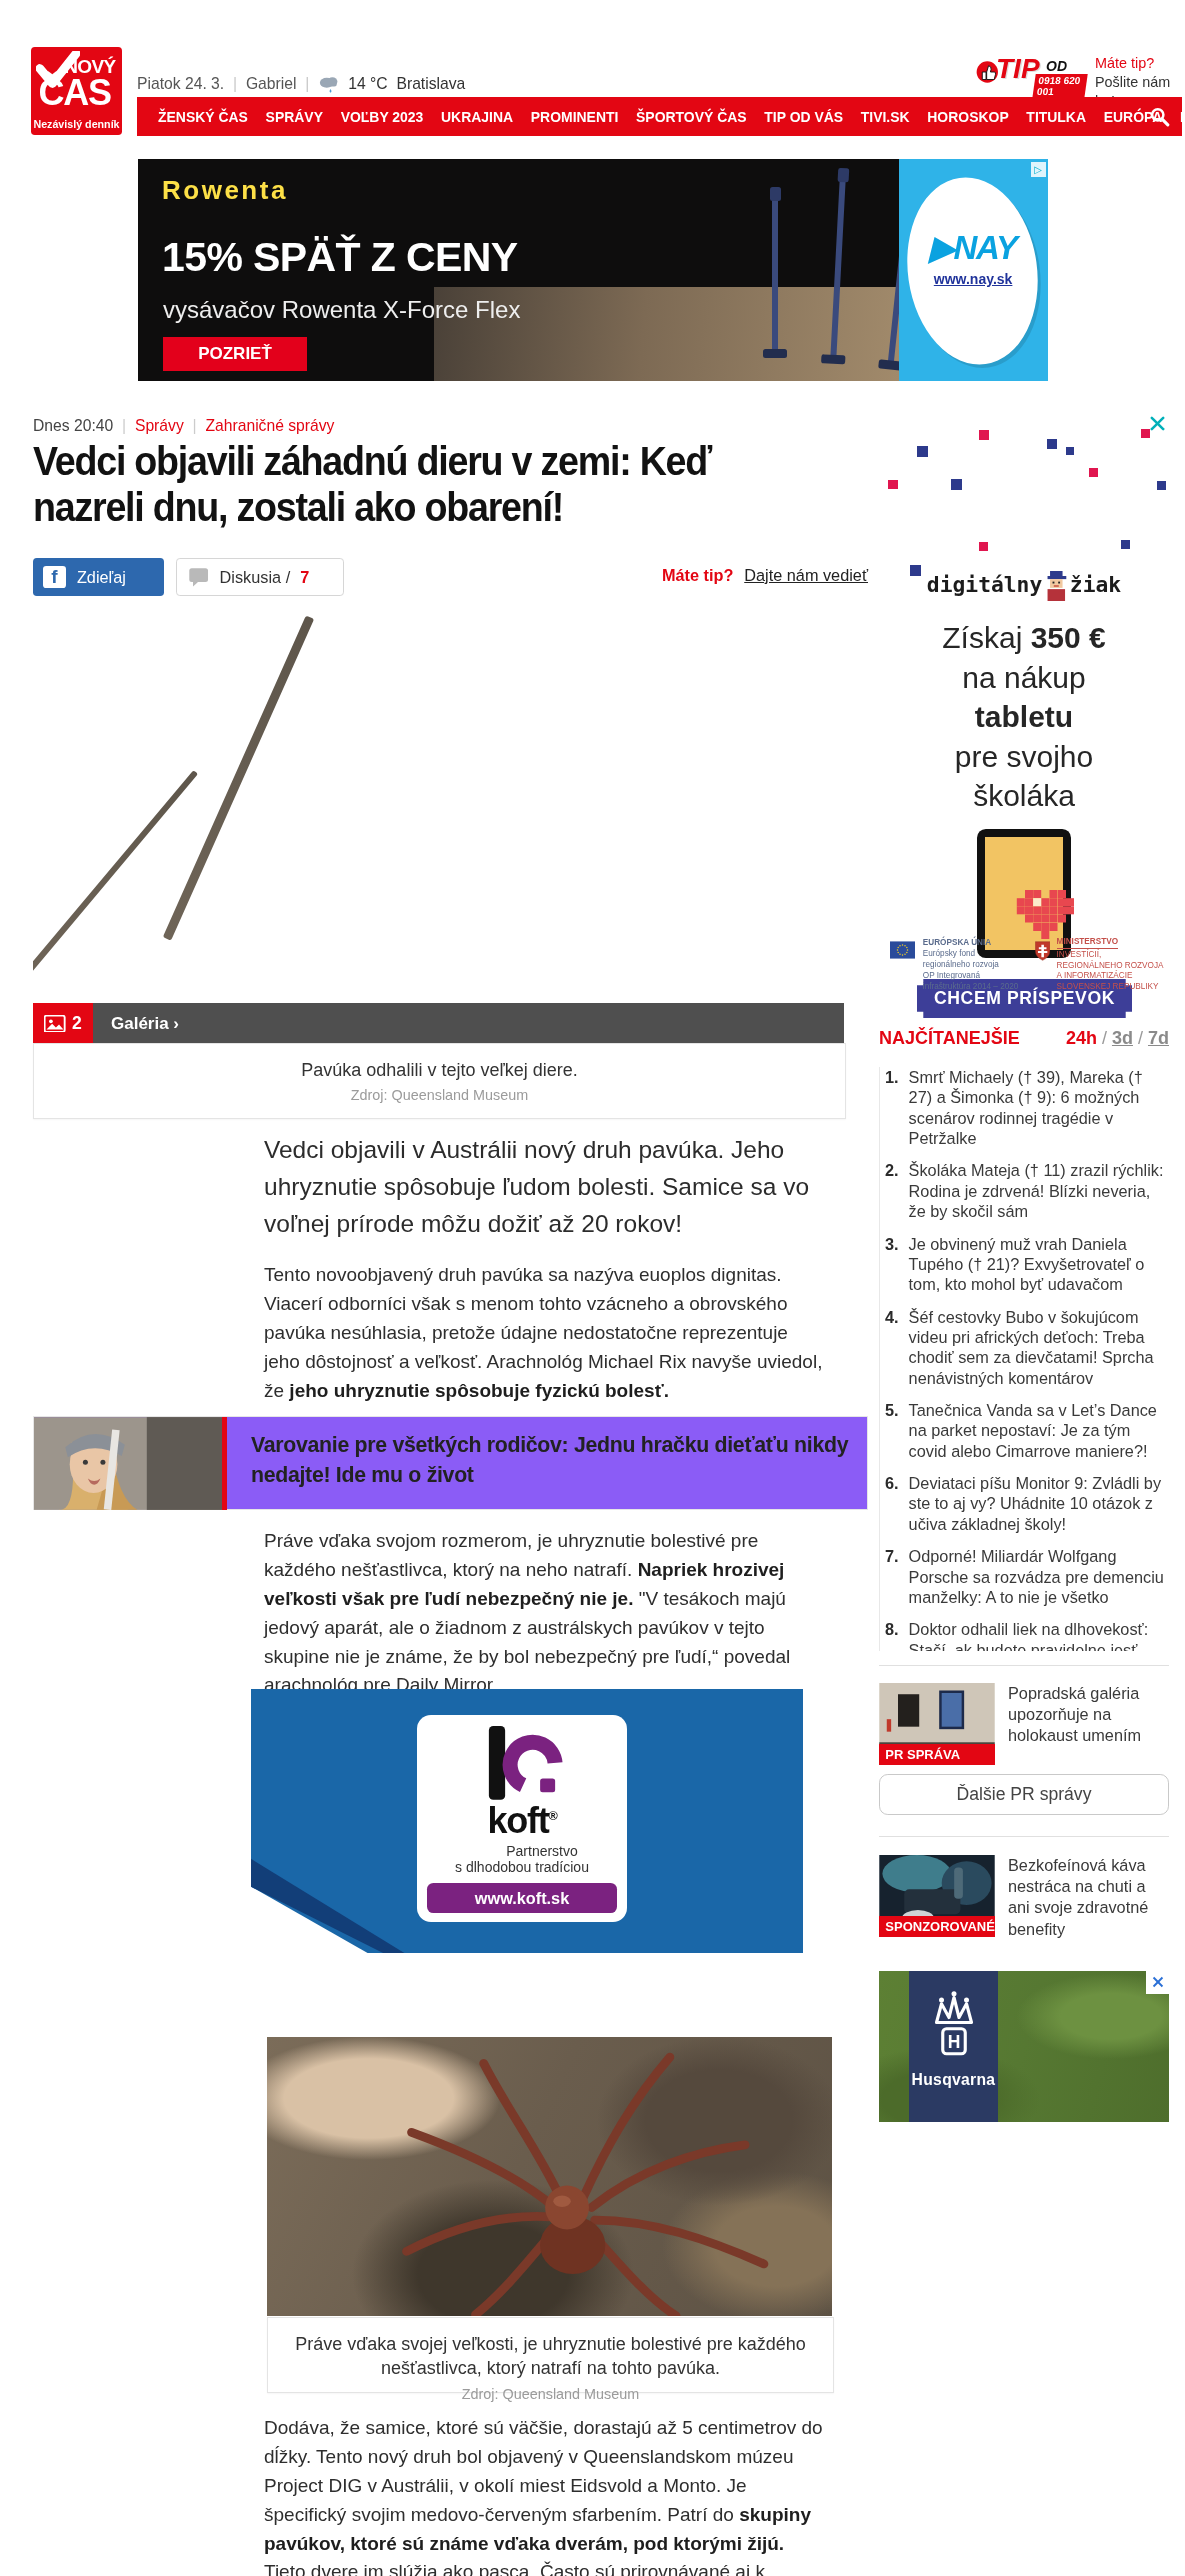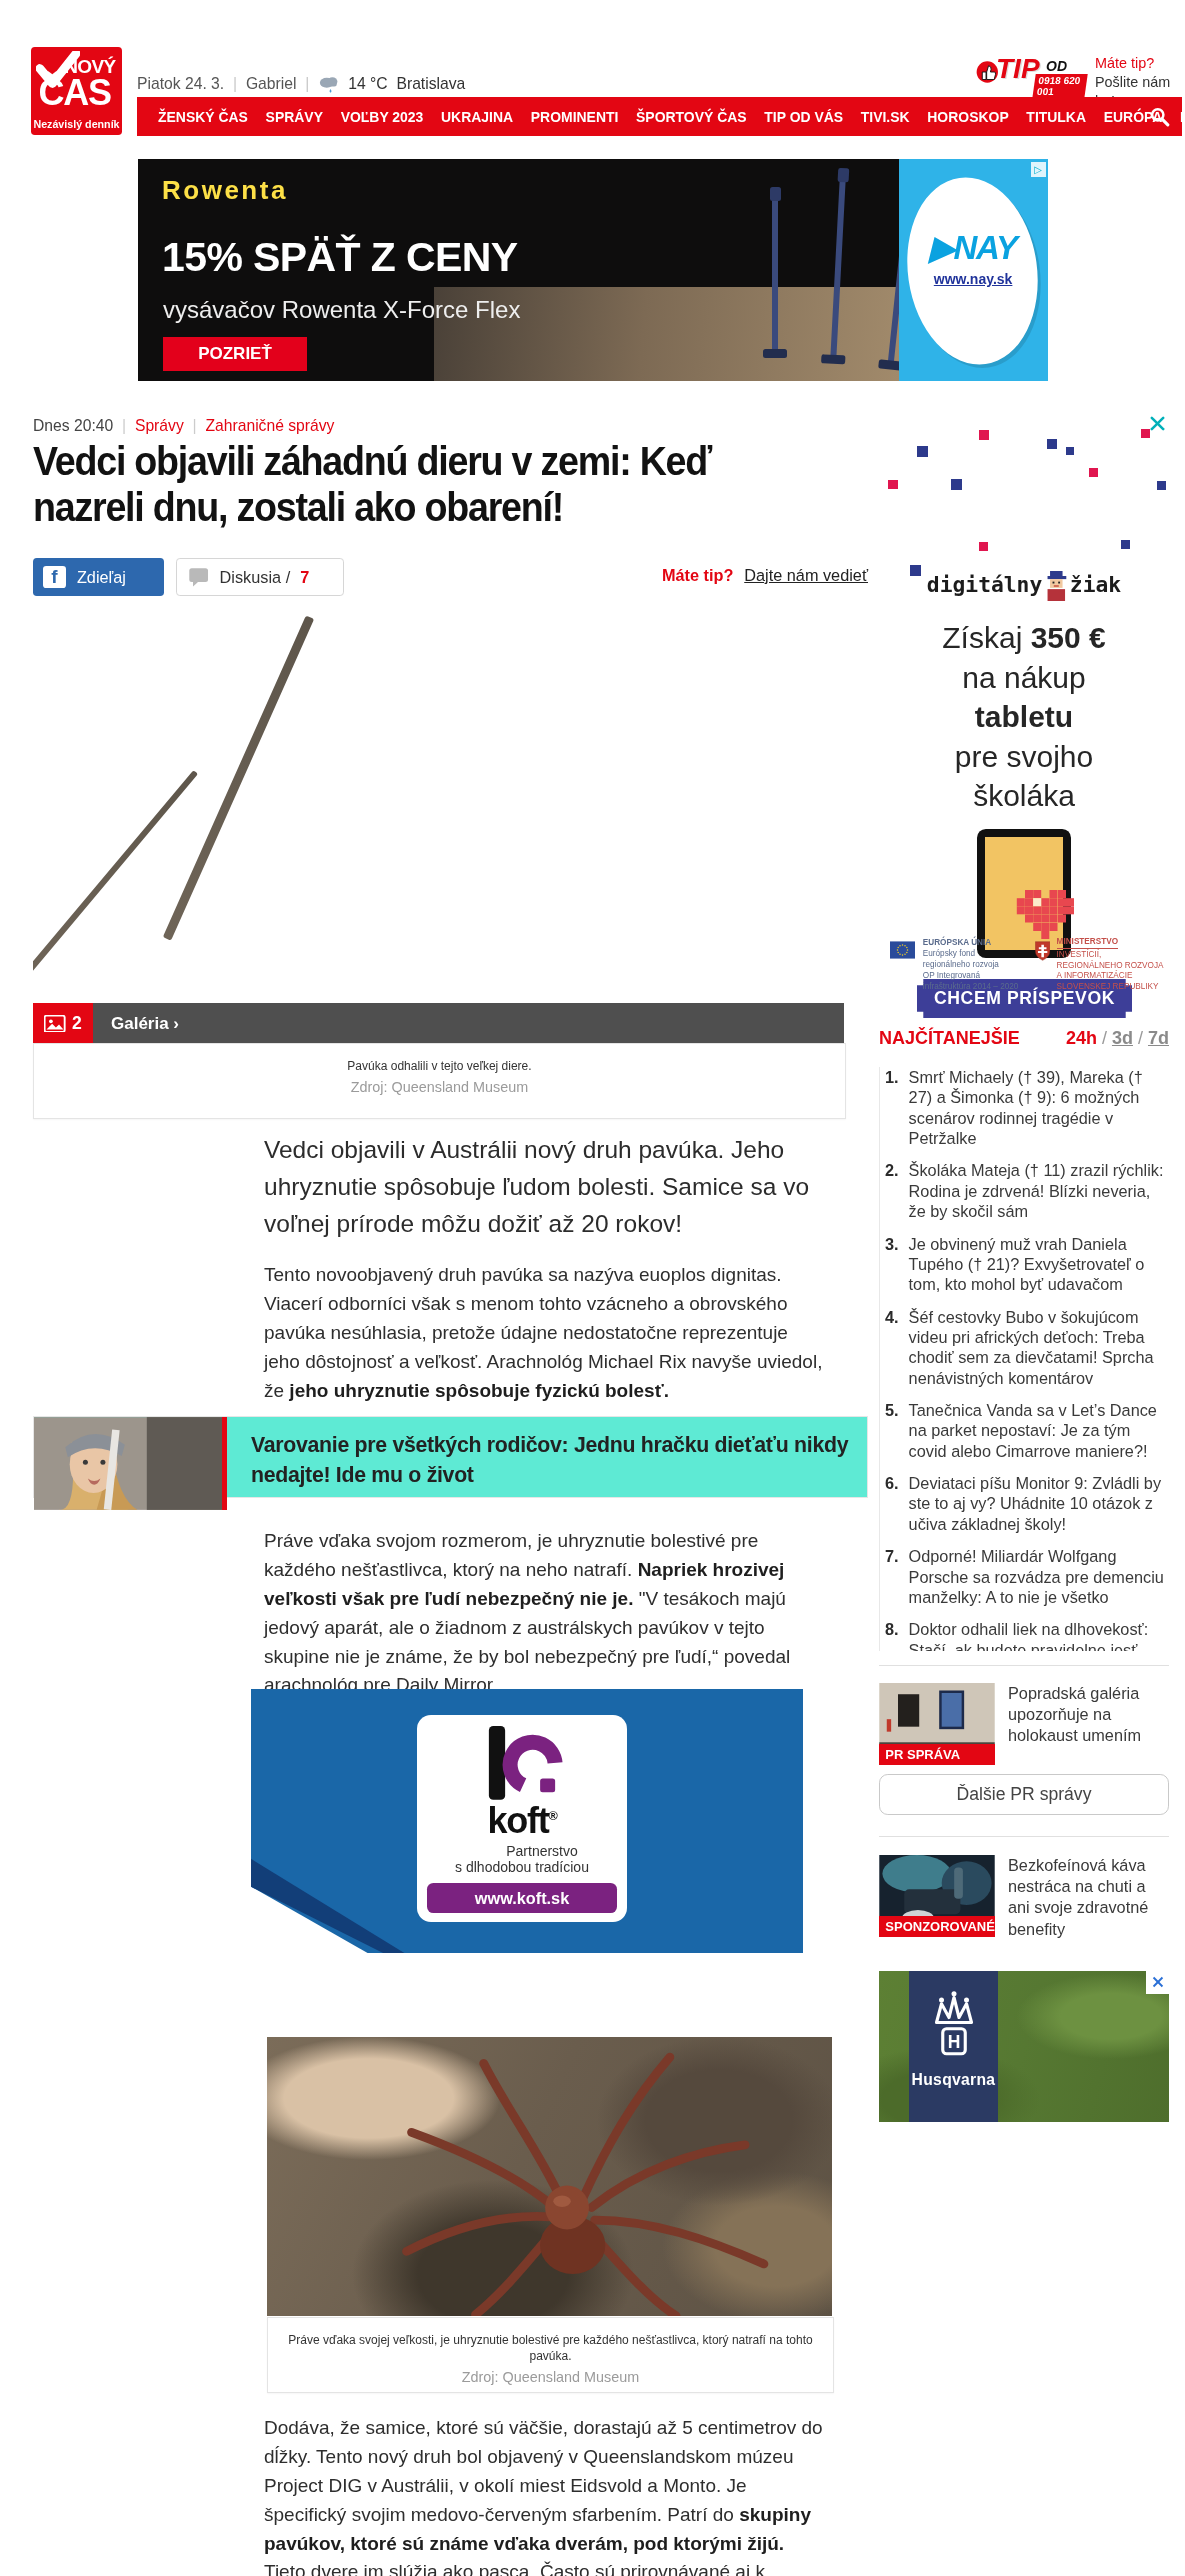--- a/index.html
+++ b/index.html
@@ -85,28 +85,28 @@
       radial-gradient(ellipse 326px 163px at 54% 6%,#8f7150 0 42%,rgba(143,113,80,0) 72%),
       radial-gradient(ellipse 314px 264px at 8% 80%,#a29a8b 0 40%,rgba(162,154,139,0) 75%),
       linear-gradient(100deg,#98928a 0%,#8b857b 45%,#a79d8c 100%);}
   .photo1 .twig{position:absolute;background:linear-gradient(#5e564b,#6e6457);transform:rotate(24deg);border-radius:2.5px;}
   .gbar{position:absolute;left:0;bottom:0;width:100%;height:41px;background:rgba(30,30,30,.78);cursor:pointer;}
   .gbar .red{position:absolute;left:0;top:0;width:60px;height:41px;background:#e30613;display:flex;
         align-items:center;justify-content:center;gap:6.3px;color:#fff;font-size:17.6px;font-weight:bold;}
   .gbar .lbl{position:absolute;left:78px;top:10.7px;color:#fff;font-size:17px;font-weight:bold;}
   .capbox{background:#fff;border:0.6px solid #e4e4e4;box-shadow:0 0.6px 1.3px rgba(0,0,0,.04);text-align:center;}
   .cap1{left:33px;top:1043px;width:811px;height:74px;}
-  .capbox .cap{margin-top:14px;font-size:12px;color:#333;line-height:1.35;padding:0 25px;}
+  .capbox .cap{margin-top:14px;font-size:18px;color:#333;line-height:1.35;padding:0 25px;}
   .capbox .src{margin-top:5px;font-size:14.4px;color:#9b9b9b;}
   .lead{left:264px;top:1131px;width:590px;font-size:24.5px;line-height:1.52;color:#2c2c2c;}
   .para{left:264px;top:1261px;width:565px;font-size:19px;line-height:1.52;color:#2e2e2e;}
   .para b{color:#1e1e1e;}
   .p2{top:1527px;}
   .p3{top:2414px;}
-  .related{left:33px;top:1416px;width:835px;height:82px;background:#5eead4;border:0.6px solid #e6e6e6;
+  .related{left:33px;top:1416px;width:835px;height:94px;background:#8b5cf6;border:0.6px solid #e6e6e6;
         box-sizing:border-box;cursor:pointer;}
   .related .thumb{position:absolute;left:0;top:0;width:188px;height:93px;overflow:hidden;}
   .related .bar{position:absolute;left:188px;top:0;width:5px;height:93px;background:#e30613;}
   .related .rtitle{position:absolute;left:217px;top:14px;width:634px;font-size:21.3px;font-weight:bold;
         color:#222;line-height:1.4;letter-spacing:-0.3px;}
 
   
   .koft{left:251px;top:1689px;width:552px;height:264px;background:#1a67a8;cursor:pointer;overflow:hidden;}
   .koft .white{position:absolute;left:0;bottom:0;width:188px;height:107px;background:#fff;
         clip-path:polygon(0 100%,0 38%,62% 100%);}

